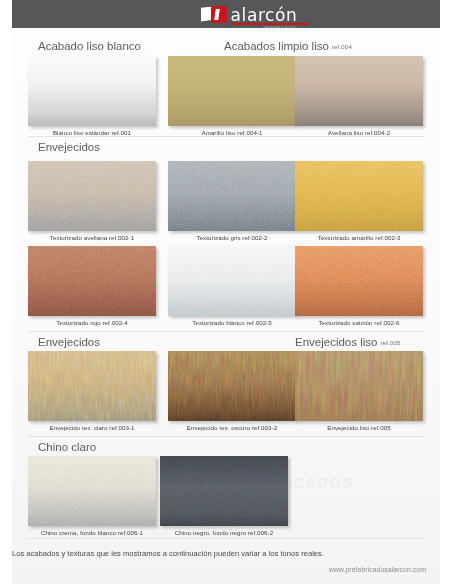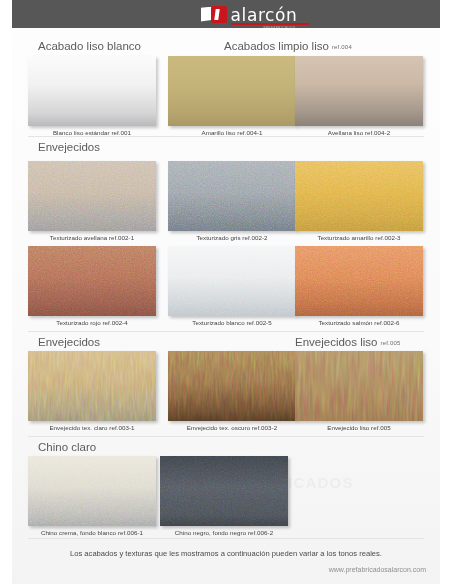--- a/index.html
+++ b/index.html
@@ -61,21 +61,21 @@
   .cap{
     position:absolute;text-align:center;color:#3f3f3f;font-size:6.2px;
     letter-spacing:.05px;white-space:nowrap;
   }
 
   
   .rule{position:absolute;height:1px;background:#e4e4e4;}
 
   
   .foot-note{
-    position:absolute;left:0;width:428px;text-align:center;
+    position:absolute;left:0;width:428px;
     color:#4a4a4a;font-size:7.6px;
   }
   .foot-url{
     position:absolute;right:14px;color:#8f8f8f;font-size:7px;
   }
 </style>
 </head>
 <body>
 
 <div class="page">

